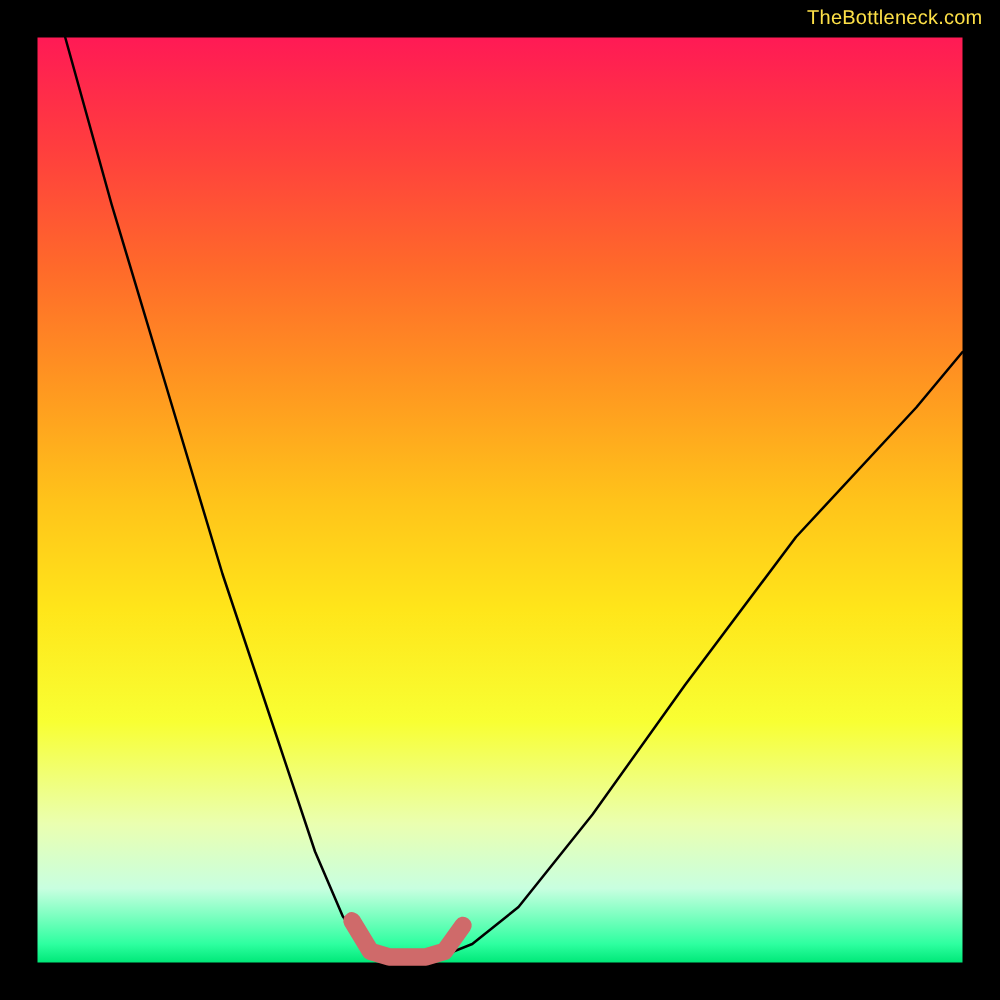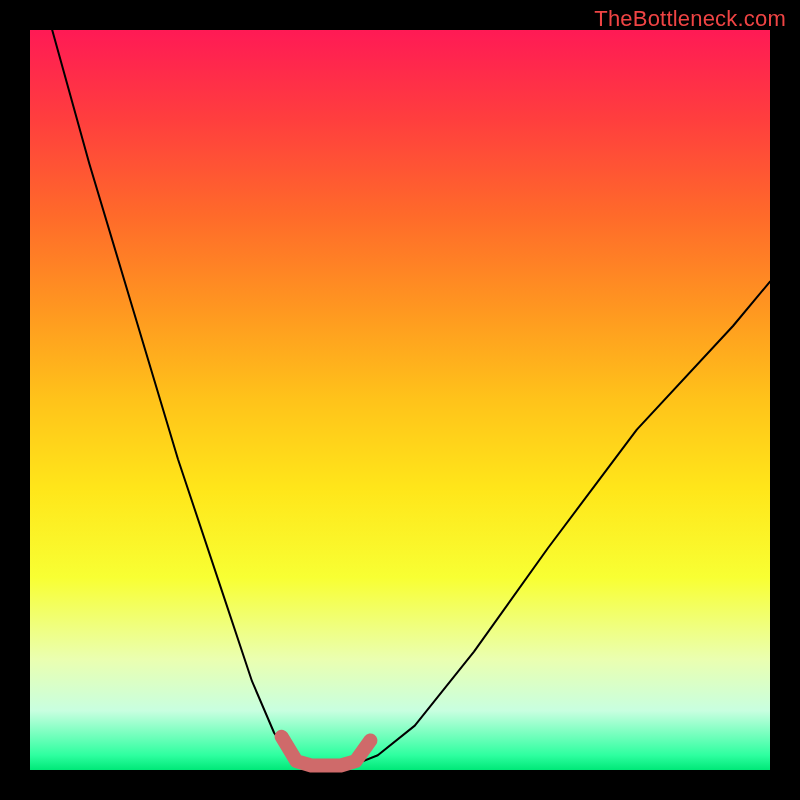--- a/index.html
+++ b/index.html
@@ -35,22 +35,22 @@
       #eaffb0 85%,
       #c8ffe0 92%,
       #2effa0 98%,
       #00e878 100%
     );
   }
   .watermark {
     position: absolute;
     top: 6px;
     right: 14px;
-    color: #ef4444;
-    font-size: 22px;
+    color: #fde047;
+    font-size: 16px;
     letter-spacing: 0.2px;
     font-weight: 400;
     user-select: none;
   }
   svg.curves {
     position: absolute;
     left: 0;
     top: 0;
     width: 740px;
     height: 740px;

